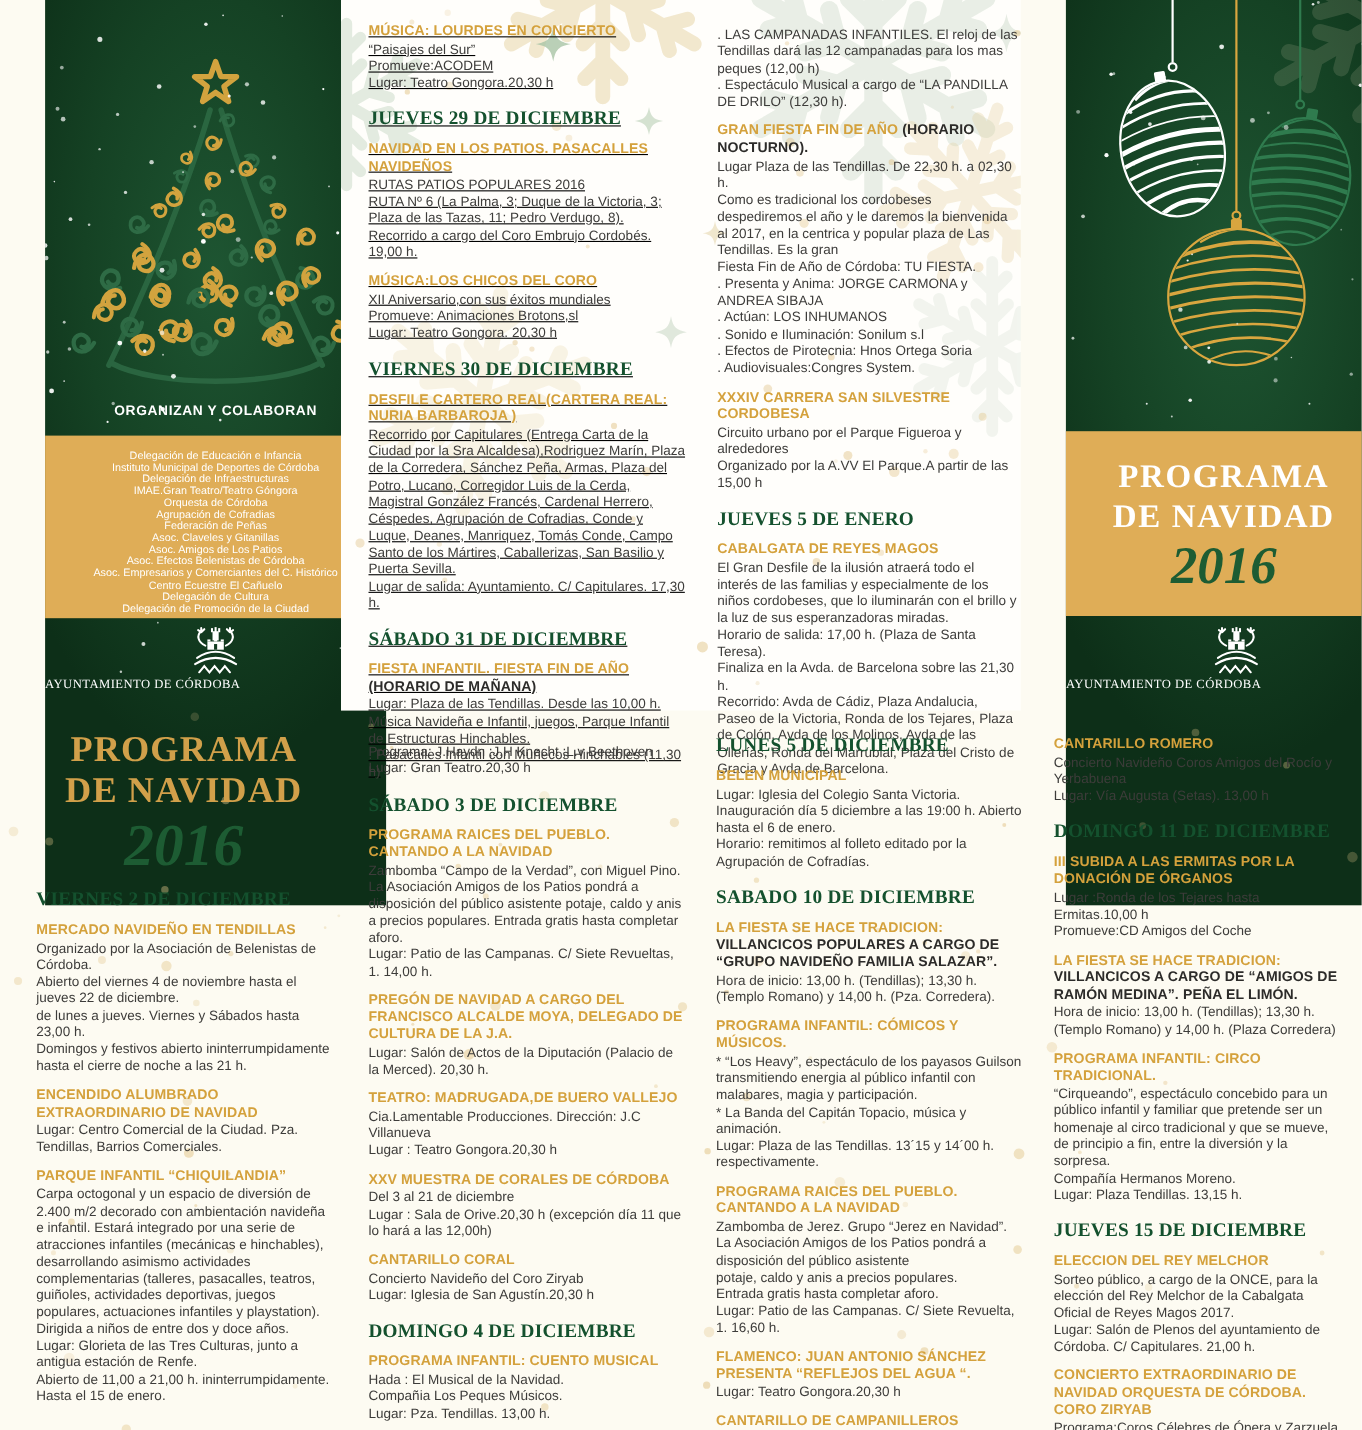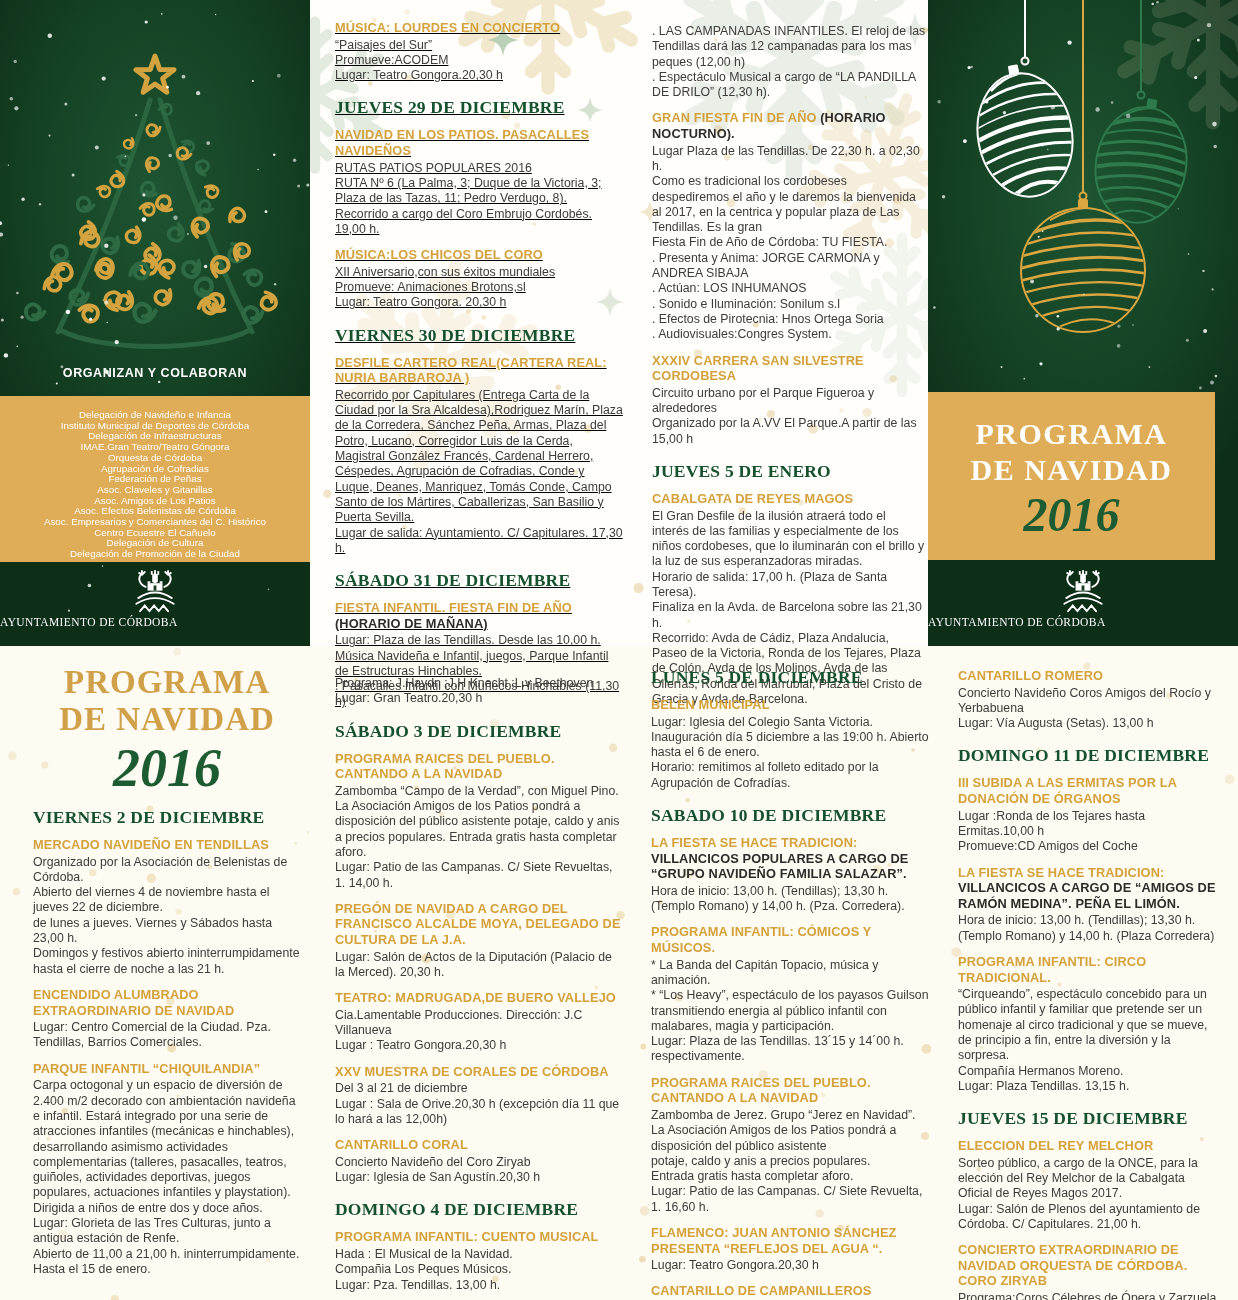--- a/index.html
+++ b/index.html
@@ -1,20 +1,20 @@
 <!DOCTYPE html>
 <html><head>
 <meta charset="utf-8">
 <style>
   html,body{margin:0;padding:0;background:#ffffff;}
   .page{position:relative;width:1238px;height:1300px;background:#fdfbf2;overflow:hidden;
         font-family:"Liberation Sans",sans-serif;}
   
-  .panel-green{position:absolute;top:0;height:646px;
-     background:radial-gradient(ellipse 70% 55% at 50% 30%, #1e5532 0%, #154224 55%, #0d2f18 100%);}
+  .panel-green{position:absolute;top:0;height:823px;
+     background:radial-gradient(ellipse 70% 55% at 50% 30%, #1e5532 0%, #154224 55%, #0d2f18 100%);margin-left:41px;}
   #panel-back{left:0;width:310px;}
   #panel-cover{left:928px;width:310px;}
   .panel-svg{position:absolute;left:0;top:0;}
   .organizers-heading{position:absolute;left:0;top:366px;width:100%;text-align:center;
      color:#ffffff;font-size:12.5px;font-weight:bold;letter-spacing:.6px;}
   .gold-band{position:absolute;background:#dfad57;}
   #band-back{left:0;top:396px;width:310px;height:166px;}
   #band-cover{left:0;top:392px;width:287px;height:168px;}
   .org-list{margin:0;padding:14px 6px 0 6px;list-style:none;text-align:center;
      color:#ffffff;font-size:9.8px;line-height:10.7px;}
@@ -309,21 +309,21 @@
           <circle cx="208.2" cy="143.1" r="1.9" opacity="0.65"></circle>
           <circle cx="11.3" cy="98.8" r="1.8" opacity="0.60"></circle>
           <circle cx="106.4" cy="302.6" r="2.1" opacity="0.62"></circle>
           <circle cx="1.1" cy="234.6" r="2.0" opacity="0.73"></circle>
           <circle cx="17.3" cy="346.4" r="0.8" opacity="0.79"></circle>
         </g>
     </svg>
     <div class="organizers-heading">ORGANIZAN Y COLABORAN</div>
     <div class="gold-band" id="band-back">
       <ul class="org-list" id="org-list">
-          <li class="org-item">Delegación de Navideño e Infancia</li>
+          <li class="org-item">Delegación de Educación e Infancia</li>
           <li class="org-item">Instituto Municipal de Deportes de Córdoba</li>
           <li class="org-item">Delegación de Infraestructuras</li>
           <li class="org-item">IMAE.Gran Teatro/Teatro Góngora</li>
           <li class="org-item">Orquesta de Córdoba</li>
           <li class="org-item">Agrupación de Cofradias</li>
           <li class="org-item">Federación de Peñas</li>
           <li class="org-item">Asoc. Claveles y Gitanillas</li>
           <li class="org-item">Asoc. Amigos de Los Patios</li>
           <li class="org-item">Asoc. Efectos Belenistas de Córdoba</li>
           <li class="org-item">Asoc. Empresarios y Comerciantes del C. Histórico</li>
@@ -754,22 +754,22 @@
         <p class="event-line">Lugar: Iglesia del Colegio Santa Victoria. Inauguración día 5 diciembre a las 19:00 h. Abierto hasta el 6 de enero.</p>
         <p class="event-line">Horario: remitimos al folleto editado por la Agrupación de Cofradías.</p>
       </div>
       <h3 class="date-heading">SABADO 10 DE DICIEMBRE</h3>
       <div class="event">
         <div class="event-title"><span class="t-gold">LA FIESTA SE HACE TRADICION:</span><span class="t-dark"> VILLANCICOS POPULARES A CARGO DE “GRUPO NAVIDEÑO FAMILIA SALAZAR”.</span></div>
         <p class="event-line">Hora de inicio: 13,00 h. (Tendillas); 13,30 h. (Templo Romano) y 14,00 h. (Pza. Corredera).</p>
       </div>
       <div class="event">
         <div class="event-title"><span class="t-gold">PROGRAMA INFANTIL: CÓMICOS Y MÚSICOS.</span></div>
+        <p class="event-line">* “Los Heavy”, espectáculo de los payasos Guilson transmitiendo energia al público infantil con malabares, magia y participación.</p>
         <p class="event-line">* La Banda del Capitán Topacio, música y animación.</p>
-        <p class="event-line">* “Los Heavy”, espectáculo de los payasos Guilson transmitiendo energia al público infantil con malabares, magia y participación.</p>
         <p class="event-line">Lugar: Plaza de las Tendillas. 13´15 y 14´00 h. respectivamente.</p>
       </div>
       <div class="event">
         <div class="event-title"><span class="t-gold">PROGRAMA RAICES DEL PUEBLO. CANTANDO A LA NAVIDAD</span></div>
         <p class="event-line">Zambomba de Jerez. Grupo “Jerez en Navidad”.</p>
         <p class="event-line">La Asociación Amigos de los Patios pondrá a disposición del público asistente</p>
         <p class="event-line">potaje, caldo y anis a precios populares.</p>
         <p class="event-line">Entrada gratis hasta completar aforo.</p>
         <p class="event-line">Lugar: Patio de las Campanas. C/ Siete Revuelta, 1. 16,60 h.</p>
       </div>

